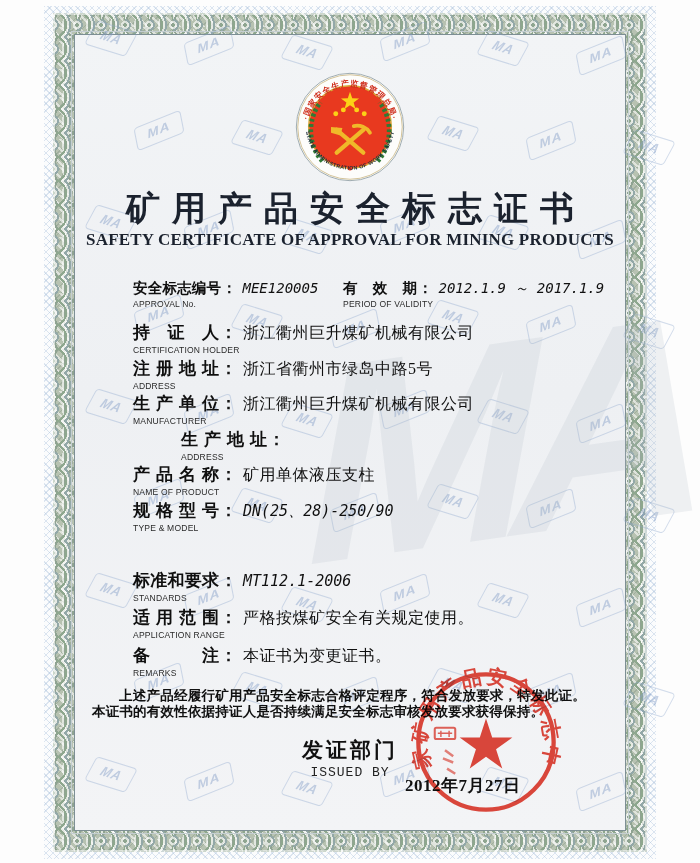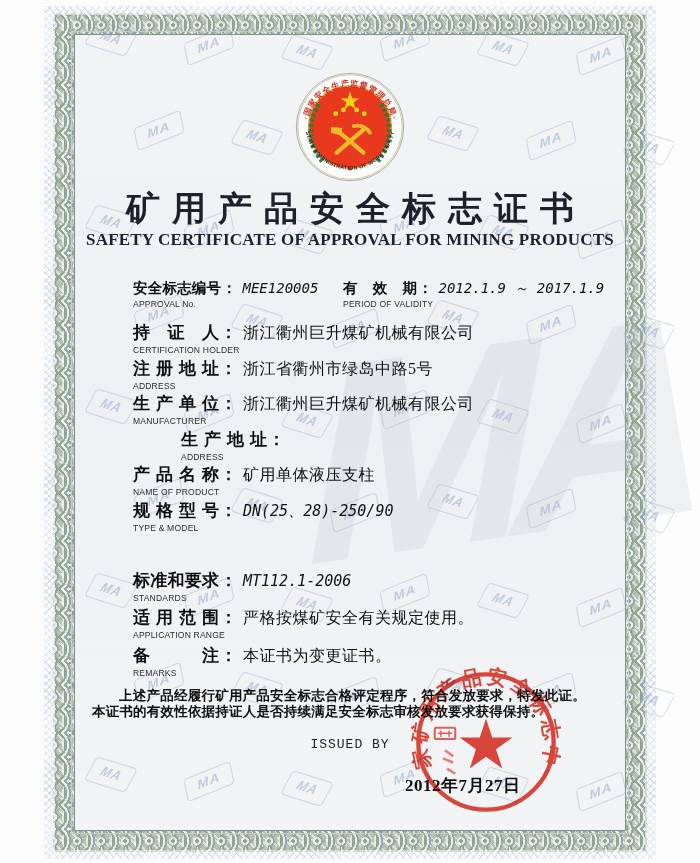--- a/index.html
+++ b/index.html
@@ -261,20 +261,21 @@
           <span class="lab">备注</span>
           <span class="colon">：</span>
           <span class="val">本证书为变更证书。</span>
         </div>
       <div class="eng">REMARKS</div>
     </div>
 
     <div class="statement">上述产品经履行矿用产品安全标志合格评定程序，符合发放要求，特发此证。本证书的有效性依据持证人是否持续满足安全标志审核发放要求获得保持。</div>
 
     <div class="issuer">
+      <div class="cn">发证部门</div>
       <div class="en">ISSUED BY</div>
     </div>
     <div class="issue-date">2012年7月27日</div>
   </div>
 
   <svg class="stamp" viewBox="0 0 160 160">
     <defs>
         <path id="stampArc" d="M 26,102 A 58,58 0 1 1 134,102"></path>
       </defs>
     <circle cx="80" cy="80" r="66" fill="none" stroke="#e23b2e" stroke-width="4.2"></circle>

